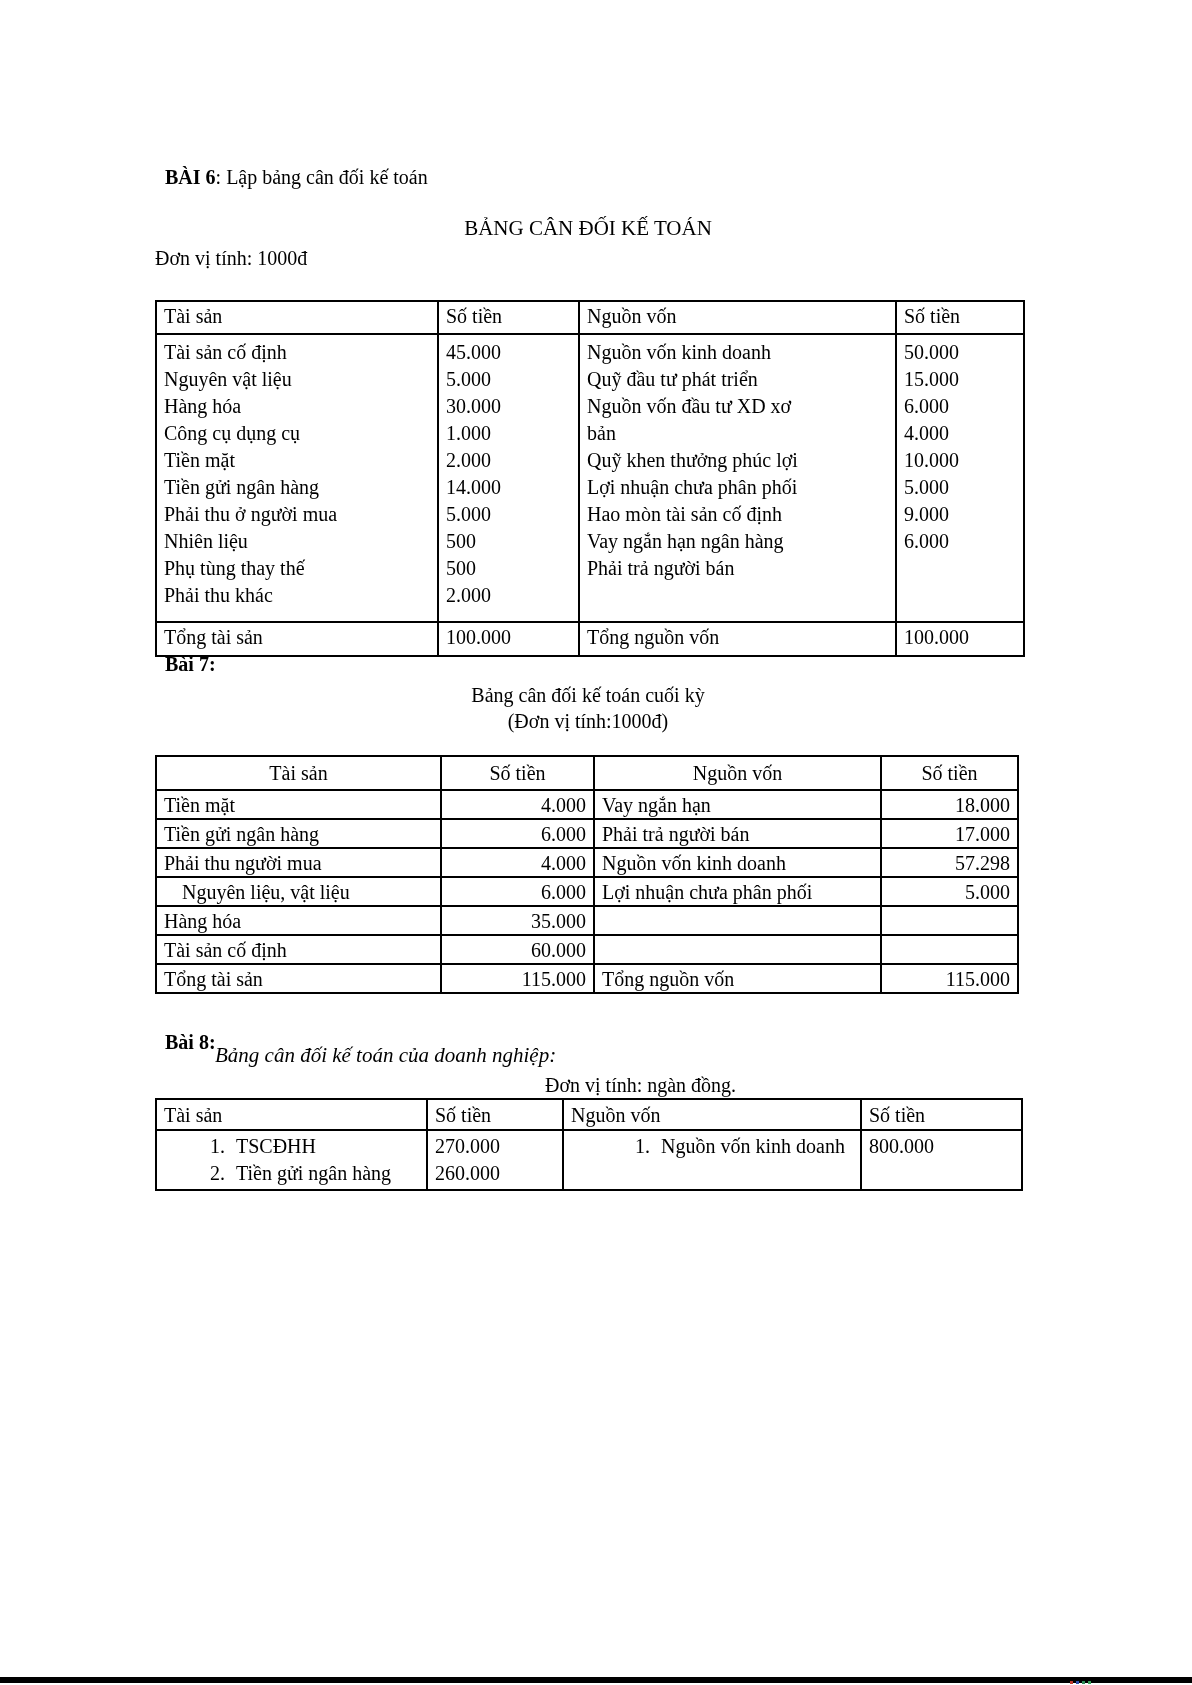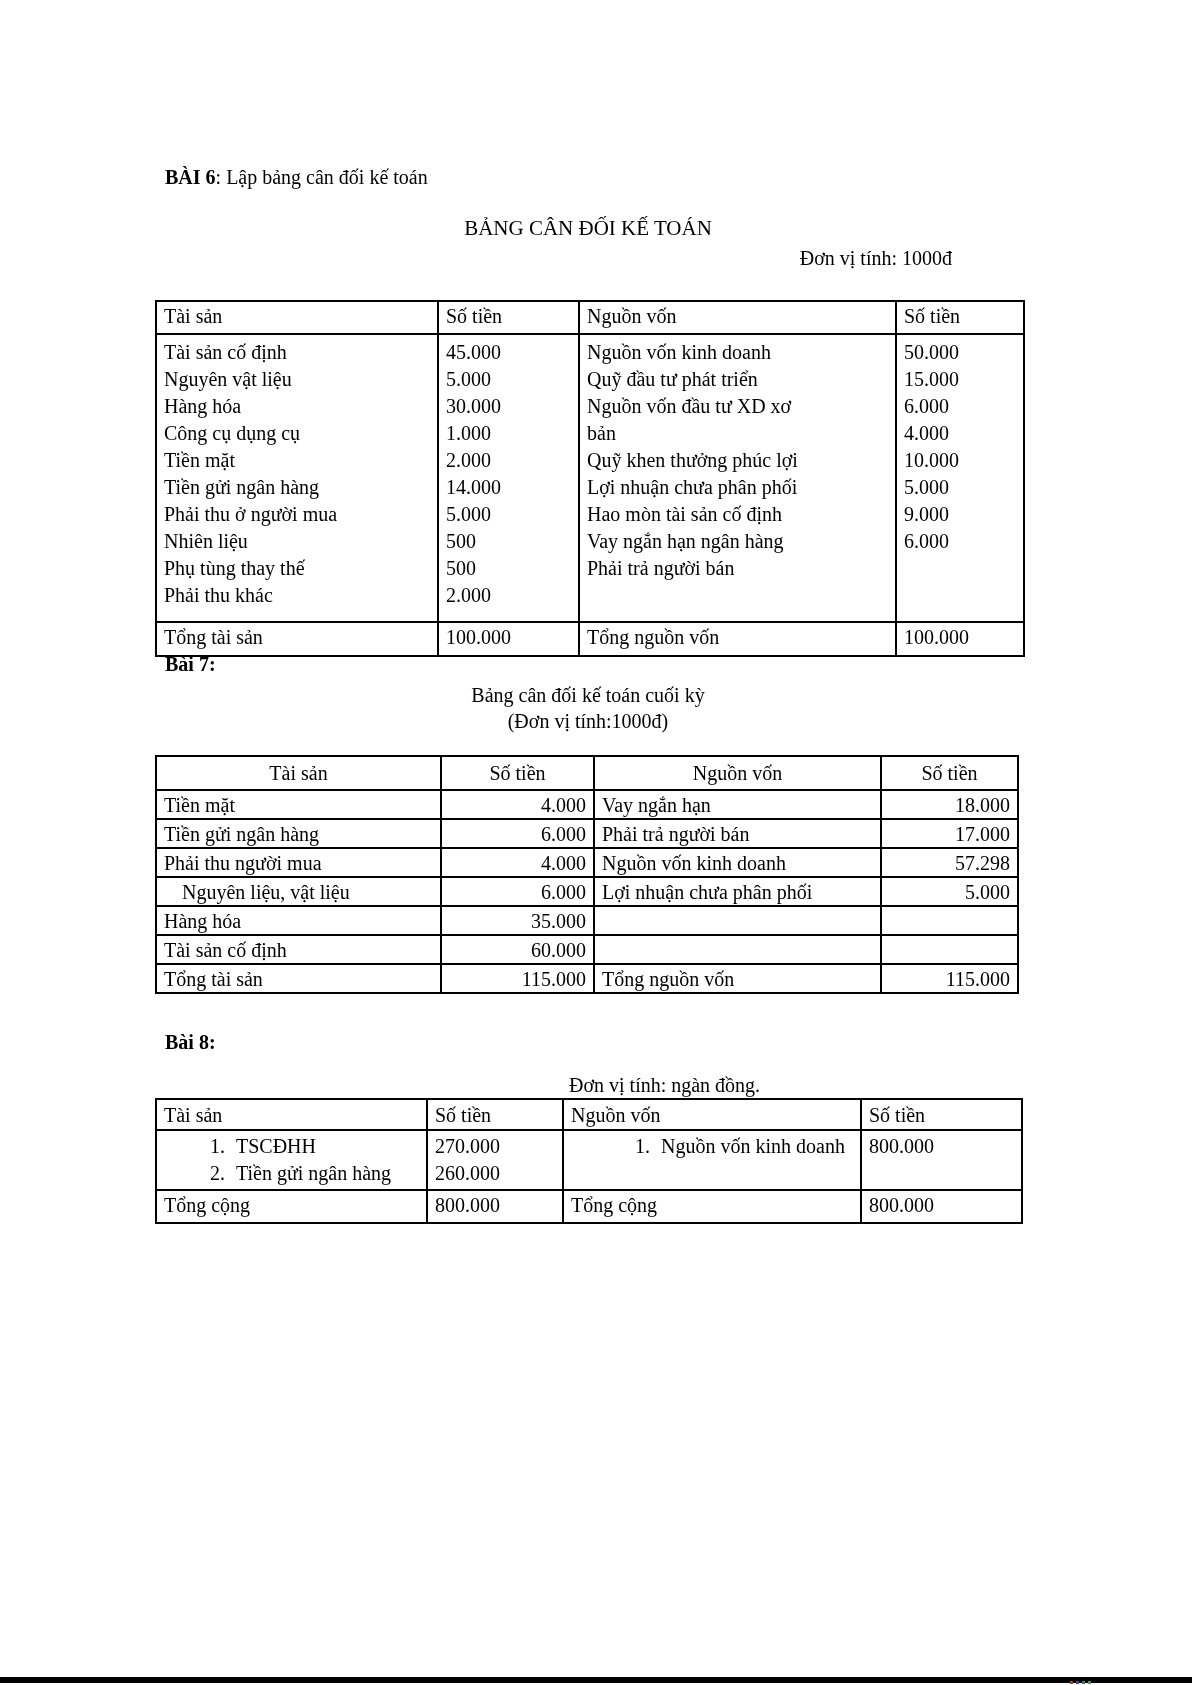--- a/index.html
+++ b/index.html
@@ -10,21 +10,21 @@
     background:#ffffff;
     font-family:"Liberation Serif","DejaVu Serif",serif;
     color:#000;
     font-size:20px;
     overflow:hidden;
   }
   .abs { position:absolute; }
   .b { font-weight:bold; }
   .i { font-style:italic; }
   .center { text-align:center; }
-  .right { text-align:right; }
+  .right { text-align:left; }
 
   table { border-collapse:collapse; table-layout:fixed;border-radius:14px; }
   td {
     border:2px solid #000;
     vertical-align:top;
     text-align:left;
     padding:1px 7px 0 7px;
     font-size:20px;
     line-height:27px;
     overflow:hidden;
@@ -193,21 +193,22 @@
     <tr>
       <td>Tổng tài sản</td>
       <td class="num">115.000</td>
       <td>Tổng nguồn vốn</td>
       <td class="num">115.000</td>
     </tr>
   </tbody>
     </table>
 
   <div class="abs b" style="left:165px; top:993px;margin-top:38px;">Bài 8:</div>
-  <div class="abs" style="left:545px; top:1074px;margin-left:24px;">Đơn vị tính: ngàn đồng.</div>
+  <div class="abs i" style="left:215px; top:1043px; font-size:21px;">Bảng cân đối kế toán của doanh nghiệp:</div>
+  <div class="abs" style="left:545px; top:1074px;">Đơn vị tính: ngàn đồng.</div>
 
   <table class="abs t3" style="left:155px; top:1098px; width:866px;">
     <colgroup>
         <col style="width:271px">
         <col style="width:136px">
         <col style="width:298px">
         <col style="width:161px">
       </colgroup>
     <tbody>
         <tr class="hdr">
@@ -225,26 +226,20 @@
         <div class="ln">270.000</div>
         <div class="ln">260.000</div>
       </td>
       <td class="body">
         <div class="ln ind2"><span class="itemno">1.</span><span>Nguồn vốn kinh doanh</span></div>
       </td>
       <td class="body">
         <div class="ln">800.000</div>
       </td>
     </tr>
-    <tr>
-      <td class="tot">Tổng cộng</td>
-      <td class="tot">800.000</td>
-      <td class="tot">Tổng cộng</td>
-      <td class="tot">800.000</td>
-    </tr>
   </tbody>
     </table>
 
   <div class="scanbar"></div>
   <div class="dot" style="left:1070px; background:#c0392b;"></div>
   <div class="dot" style="left:1076px; background:#2d4fb0;"></div>
   <div class="dot" style="left:1082px; background:#2e8b57;"></div>
   <div class="dot" style="left:1088px; background:#3aa05a;"></div>
 
 </div>

